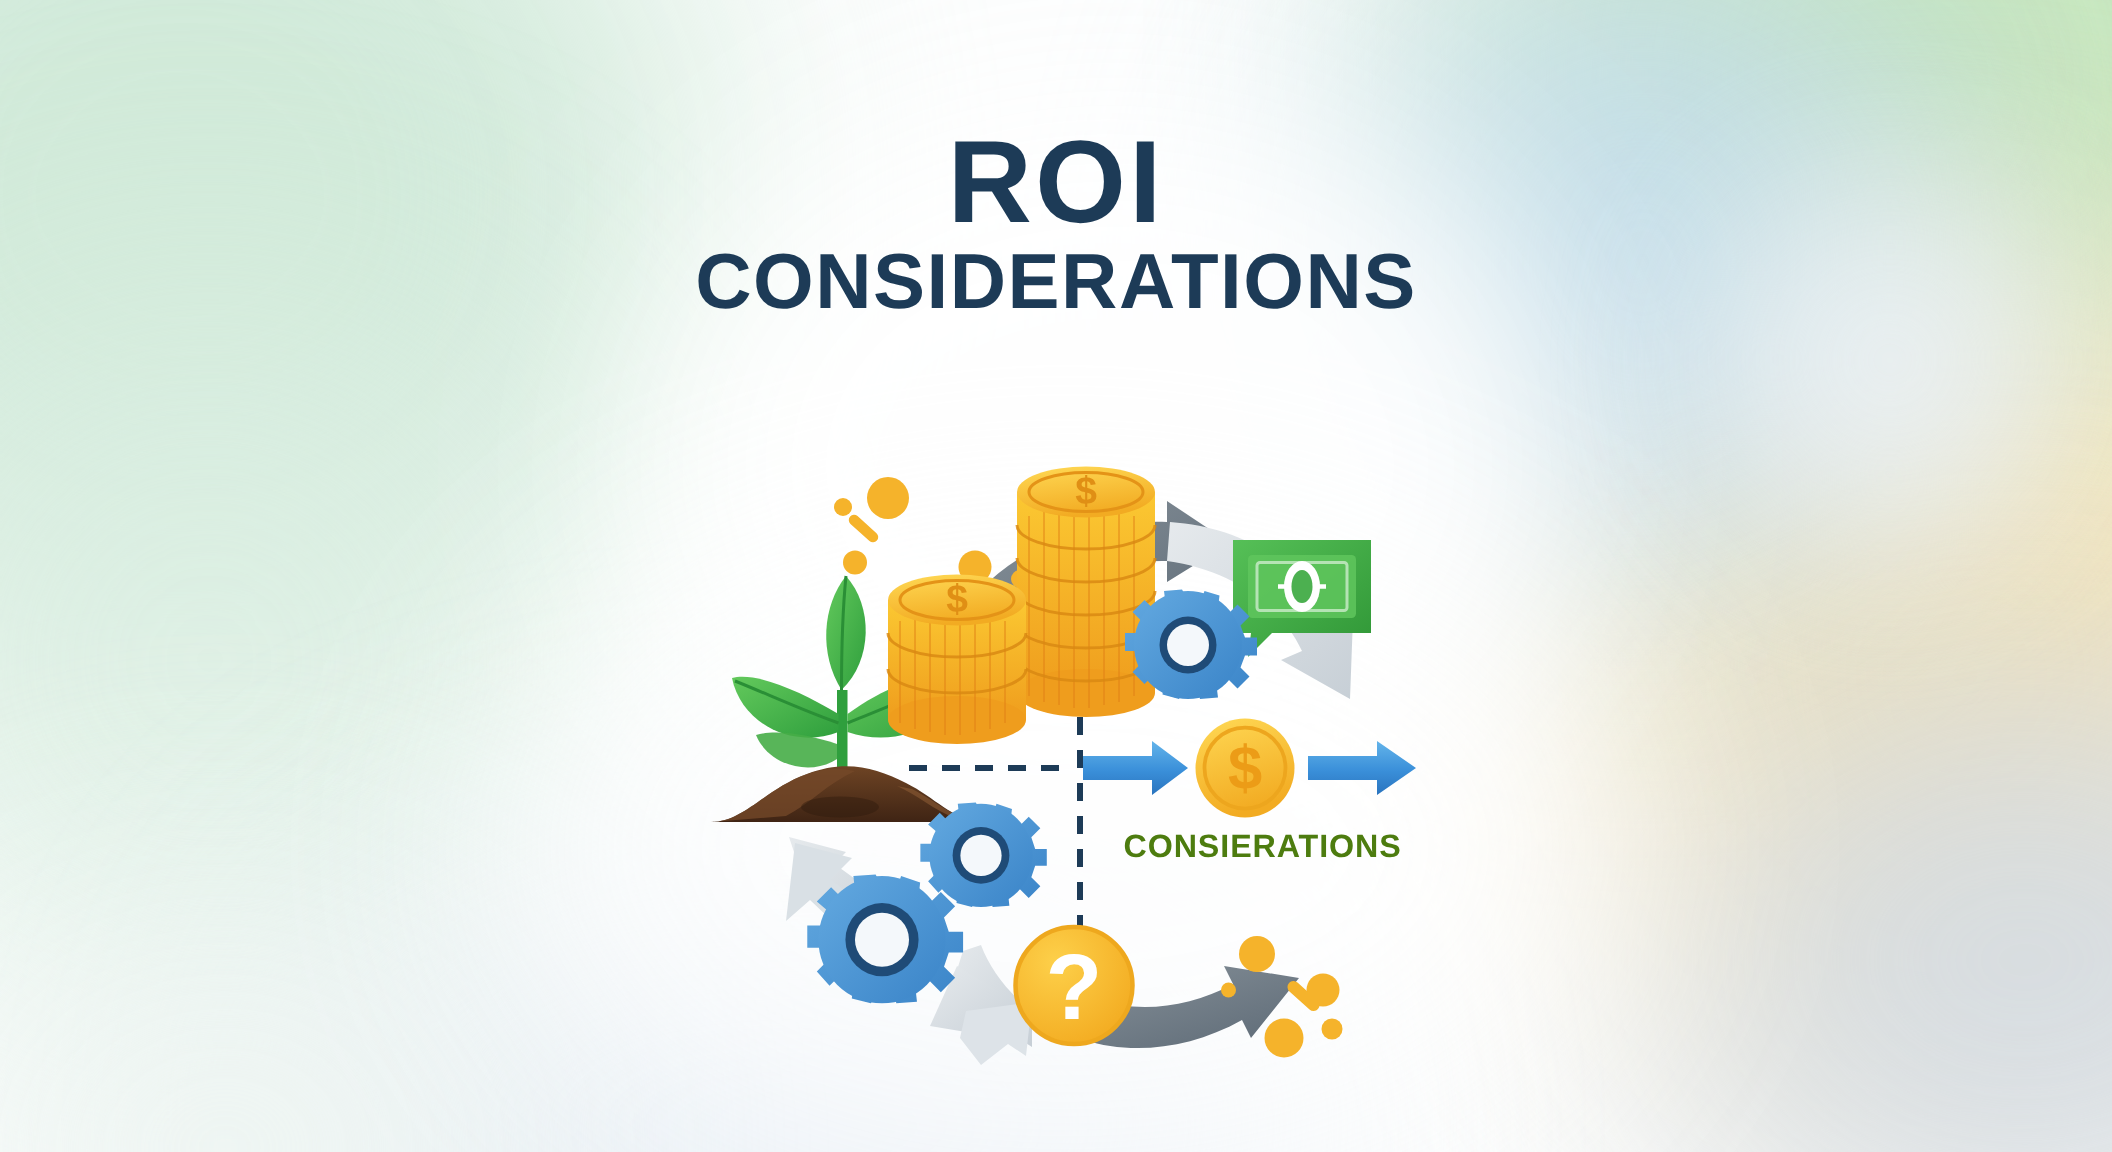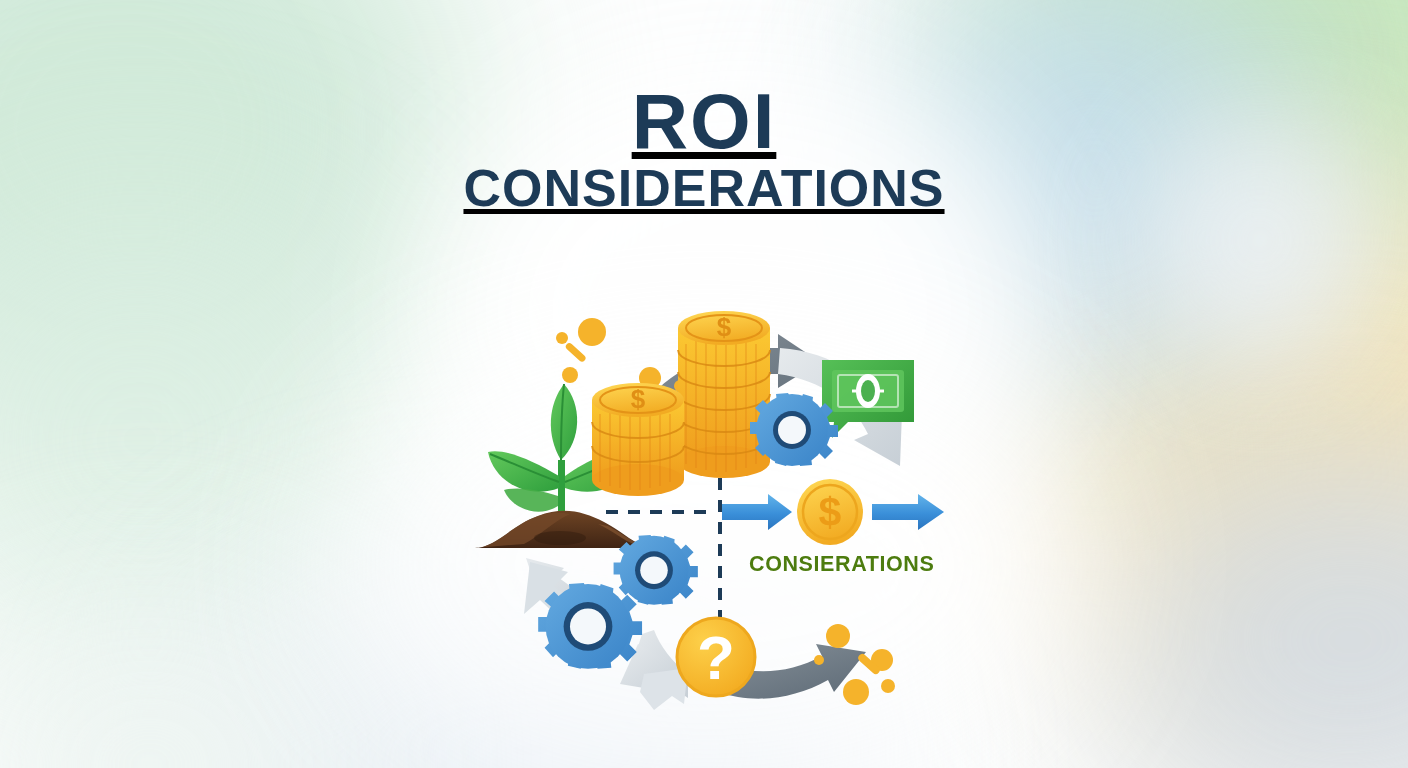--- a/index.html
+++ b/index.html
@@ -30,21 +30,20 @@
   .blob.b8 { left:-60px;   top:600px;   width:420px; height:330px; background:#eef5f2; opacity:.9; }
   .blob.b9 { left:430px;   top:60px;    width:620px; height:500px; background:#ffffff; opacity:.92; filter:blur(70px); }
   .blob.b10{ left:330px;   top:330px;   width:760px; height:470px; background:#ffffff; opacity:.8;  filter:blur(80px); }
   .blob.b11{ left:1140px;  top:120px;   width:240px; height:240px; background:#eef3f8; opacity:.8; filter:blur(55px); }
 
   
   #title-block {
     position:absolute; left:0; right:0; top:82px;
     text-align:center;
     z-index:20;
-    text-decoration:underline;
   }
   .title-line {
     color:#1d3b57;
     font-weight:bold;
     line-height:1.02;
     letter-spacing:.5px;
     display:block;
   }
   .title-line.l1 { font-size:78px; letter-spacing:2px; }
   .title-line.l2 { font-size:52px; letter-spacing:1px; margin-top:0; }

